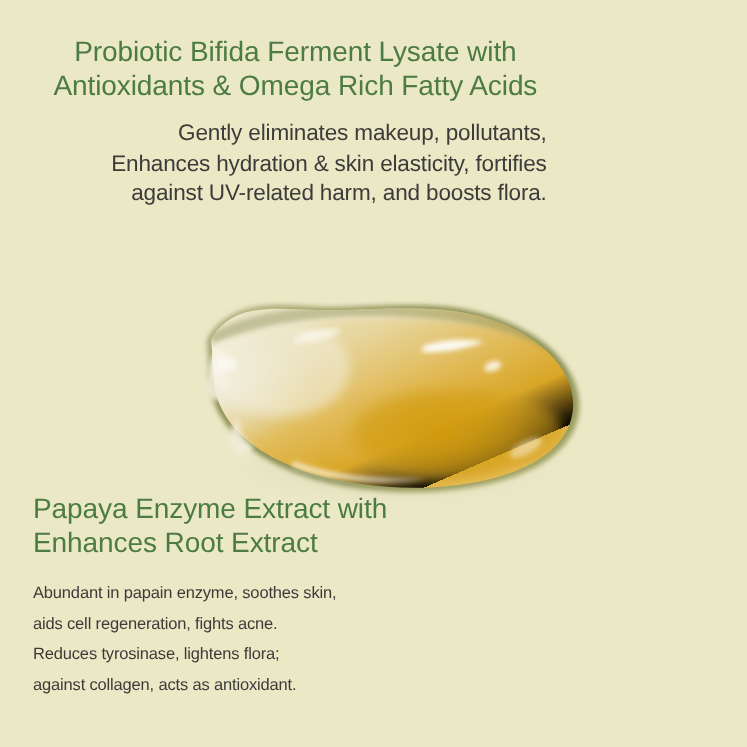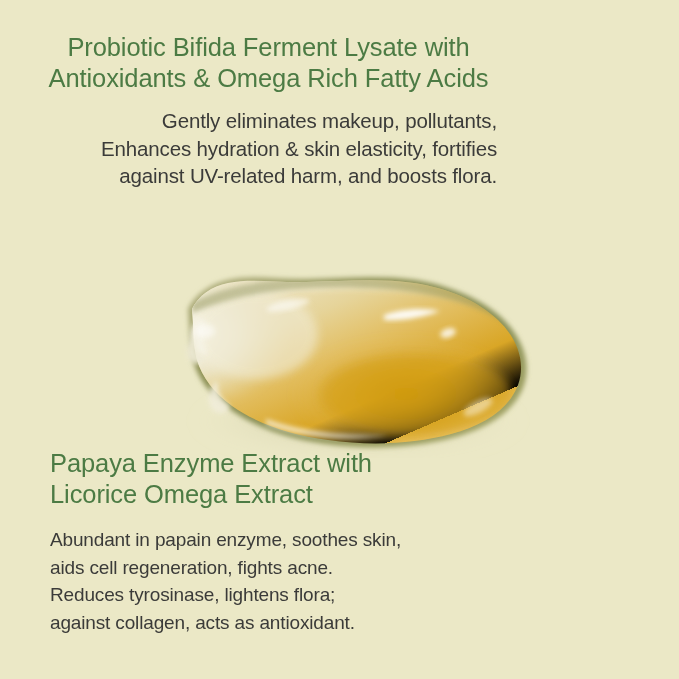--- a/index.html
+++ b/index.html
@@ -24,30 +24,30 @@
     font-size:20.5px;line-height:27.5px;font-weight:400;
     letter-spacing:-0.15px;
   }
   .sec1-body .ln{display:block;}
 
   
   .swatch-wrap{position:absolute;left:148px;top:243px;width:400px;height:215px;}
   .swatch-wrap svg{display:block;width:100%;height:100%;}
 
   
-  .sec2{position:absolute;left:50px;top:448px;width:600px;}
+  .sec2{position:absolute;left:30px;top:448px;width:600px;}
   .sec2-heading{
     margin:0;text-align:left;color:#4c7b44;
     font-size:25.5px;line-height:31px;font-weight:400;
     letter-spacing:-0.1px;
   }
   .sec2-heading .ln{display:block;}
   .sec2-body{
     margin:16px 0 0 0;text-align:left;color:#3b3b39;
-    font-size:19px;line-height:27.5px;font-weight:400;
+    font-size:15px;line-height:27.5px;font-weight:400;
     letter-spacing:-0.15px;
   }
   .sec2-body .ln{display:block;}
 </style>
 </head>
 <body>
 
 <div class="page">
 
   <div class="sec1">
@@ -188,21 +188,21 @@
         <path d="M68,138 C60,146 58,158 64,166 C70,173 80,171 82,163
                  C74,157 69,148 70,141 Z" fill="#f1edda" opacity="0.88" filter="url(#blurSm)"></path>
         <ellipse cx="57" cy="88" rx="10" ry="7" fill="#ffffff" opacity="0.5" filter="url(#blurSm)"></ellipse>
       </g>
     </svg>
   </div>
 
   <div class="sec2">
     <h2 class="sec2-heading">
       <span class="ln">Papaya Enzyme Extract with</span>
-      <span class="ln">Licorice Omega Extract</span>
+      <span class="ln">Enhances Root Extract</span>
     </h2>
     <p class="sec2-body">
       <span class="ln">Abundant in papain enzyme, soothes skin,</span>
       <span class="ln">aids cell regeneration, fights acne.</span>
       <span class="ln">Reduces tyrosinase, lightens flora;</span>
       <span class="ln">against collagen, acts as antioxidant.</span>
     </p>
   </div>
 
 </div>

